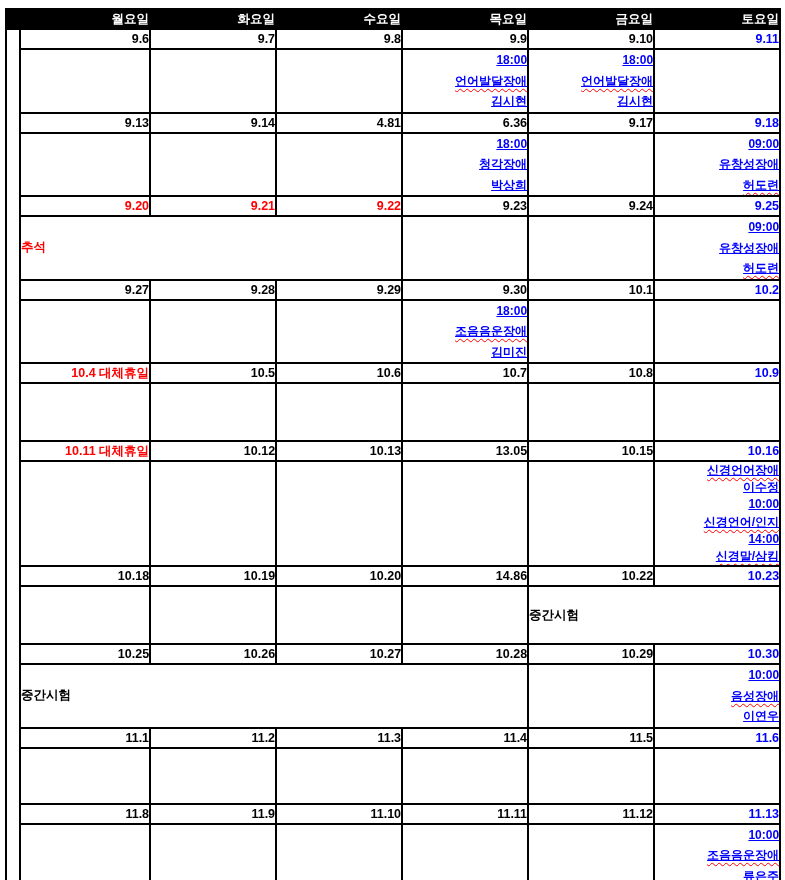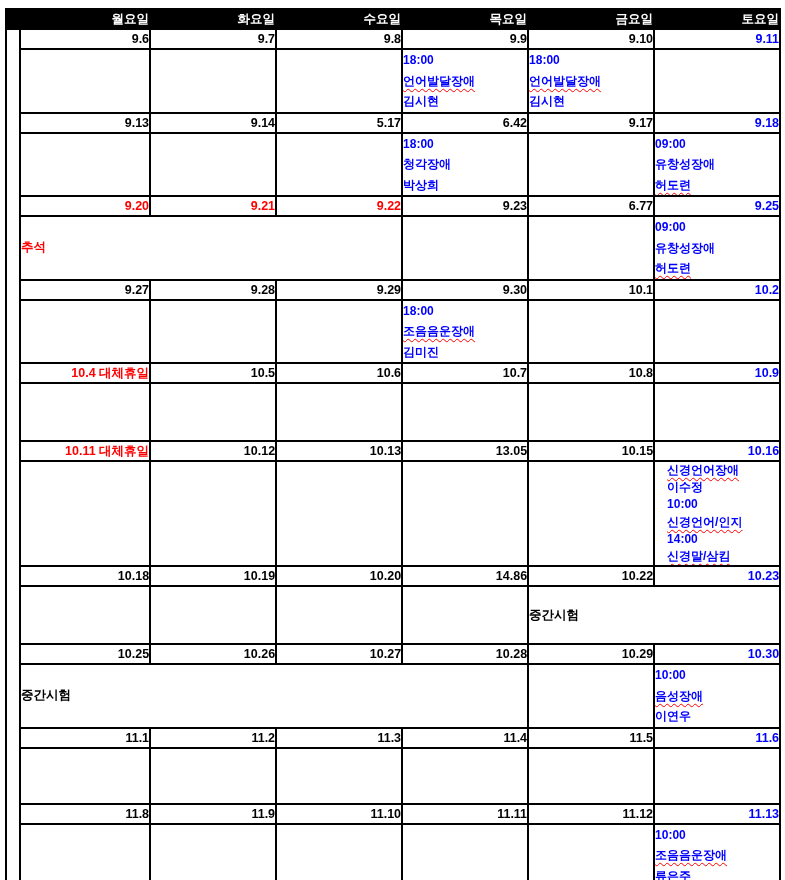--- a/index.html
+++ b/index.html
@@ -22,21 +22,21 @@
   }
   td.spacer{background:#ffffff;}
   tr.r-date{height:20px;}
   td.date{
     font-size:12.5px;color:var(--ink);text-align:right;vertical-align:top;
     padding:1px 0 0 4px;line-height:17px;white-space:nowrap;
   }
   td.date.b{color:var(--sat);}
   td.date.r{color:var(--holiday);padding-left:44px;}
   td.ev{
-    vertical-align:top;text-align:left;color:var(--event);font-size:12px;
+    vertical-align:top;text-align:right;color:var(--event);font-size:12px;text-decoration:underline;
   }
   td.ev .el{line-height:19.5px;padding-top:1px;}
   td.ev .el.tight{line-height:17.2px;padding-top:0;padding-left:12px;}
   td.mid{
     text-align:left;vertical-align:middle;font-size:12.5px;color:var(--ink);
   }
   td.mid.red{color:var(--holiday);}
   .sq{
     text-decoration-line:underline;
     text-decoration-style:wavy;
@@ -93,22 +93,22 @@
         <div class="el">18:00</div>
         <div class="el sq">언어발달장애</div>
         <div class="el">김시현</div>
       </td>
       <td class="ev"></td>
     </tr>
 
     <tr class="r-date">
       <td class="date">9.13</td>
       <td class="date">9.14</td>
-      <td class="date">5.17</td>
-      <td class="date">6.42</td>
+      <td class="date">4.81</td>
+      <td class="date">6.36</td>
       <td class="date">9.17</td>
       <td class="date b">9.18</td>
     </tr>
     <tr style="height:60px">
       <td class="ev"></td>
       <td class="ev"></td>
       <td class="ev"></td>
       <td class="ev">
         <div class="el">18:00</div>
         <div class="el">청각장애</div>
@@ -120,21 +120,21 @@
         <div class="el">유창성장애</div>
         <div class="el sq">허도련</div>
       </td>
     </tr>
 
     <tr class="r-date">
       <td class="date r">9.20</td>
       <td class="date r">9.21</td>
       <td class="date r">9.22</td>
       <td class="date">9.23</td>
-      <td class="date">6.77</td>
+      <td class="date">9.24</td>
       <td class="date b">9.25</td>
     </tr>
     <tr style="height:60px">
       <td class="mid red" colspan="3">추석</td>
       <td class="ev"></td>
       <td class="ev"></td>
       <td class="ev">
         <div class="el">09:00</div>
         <div class="el">유창성장애</div>
         <div class="el sq">허도련</div>

